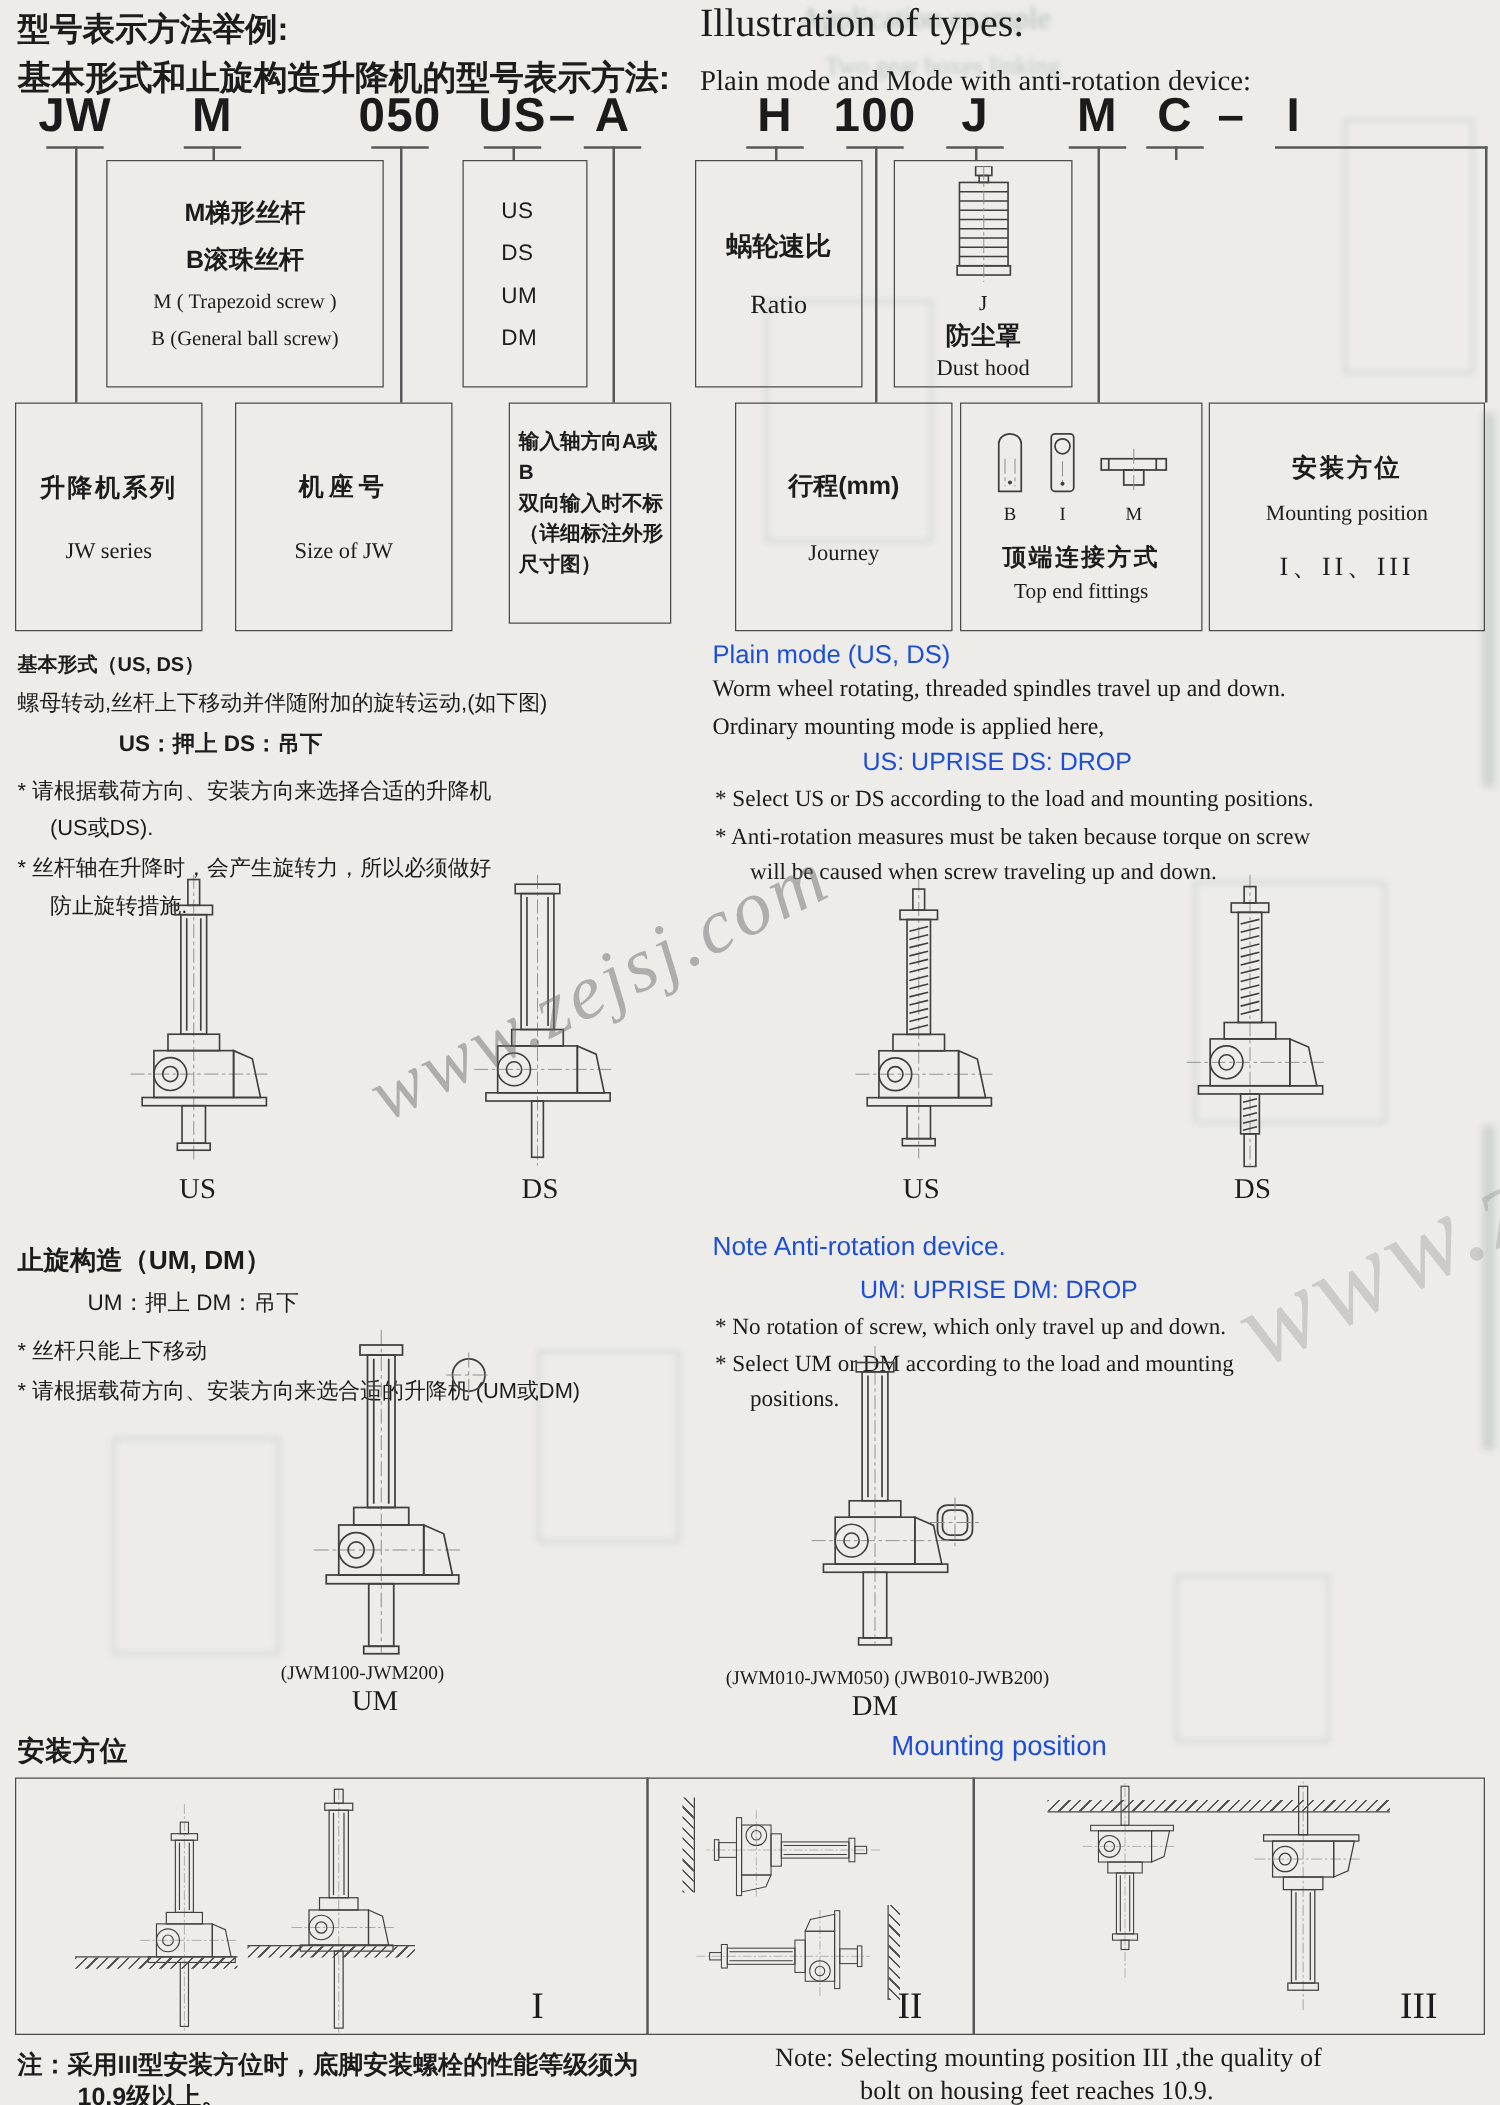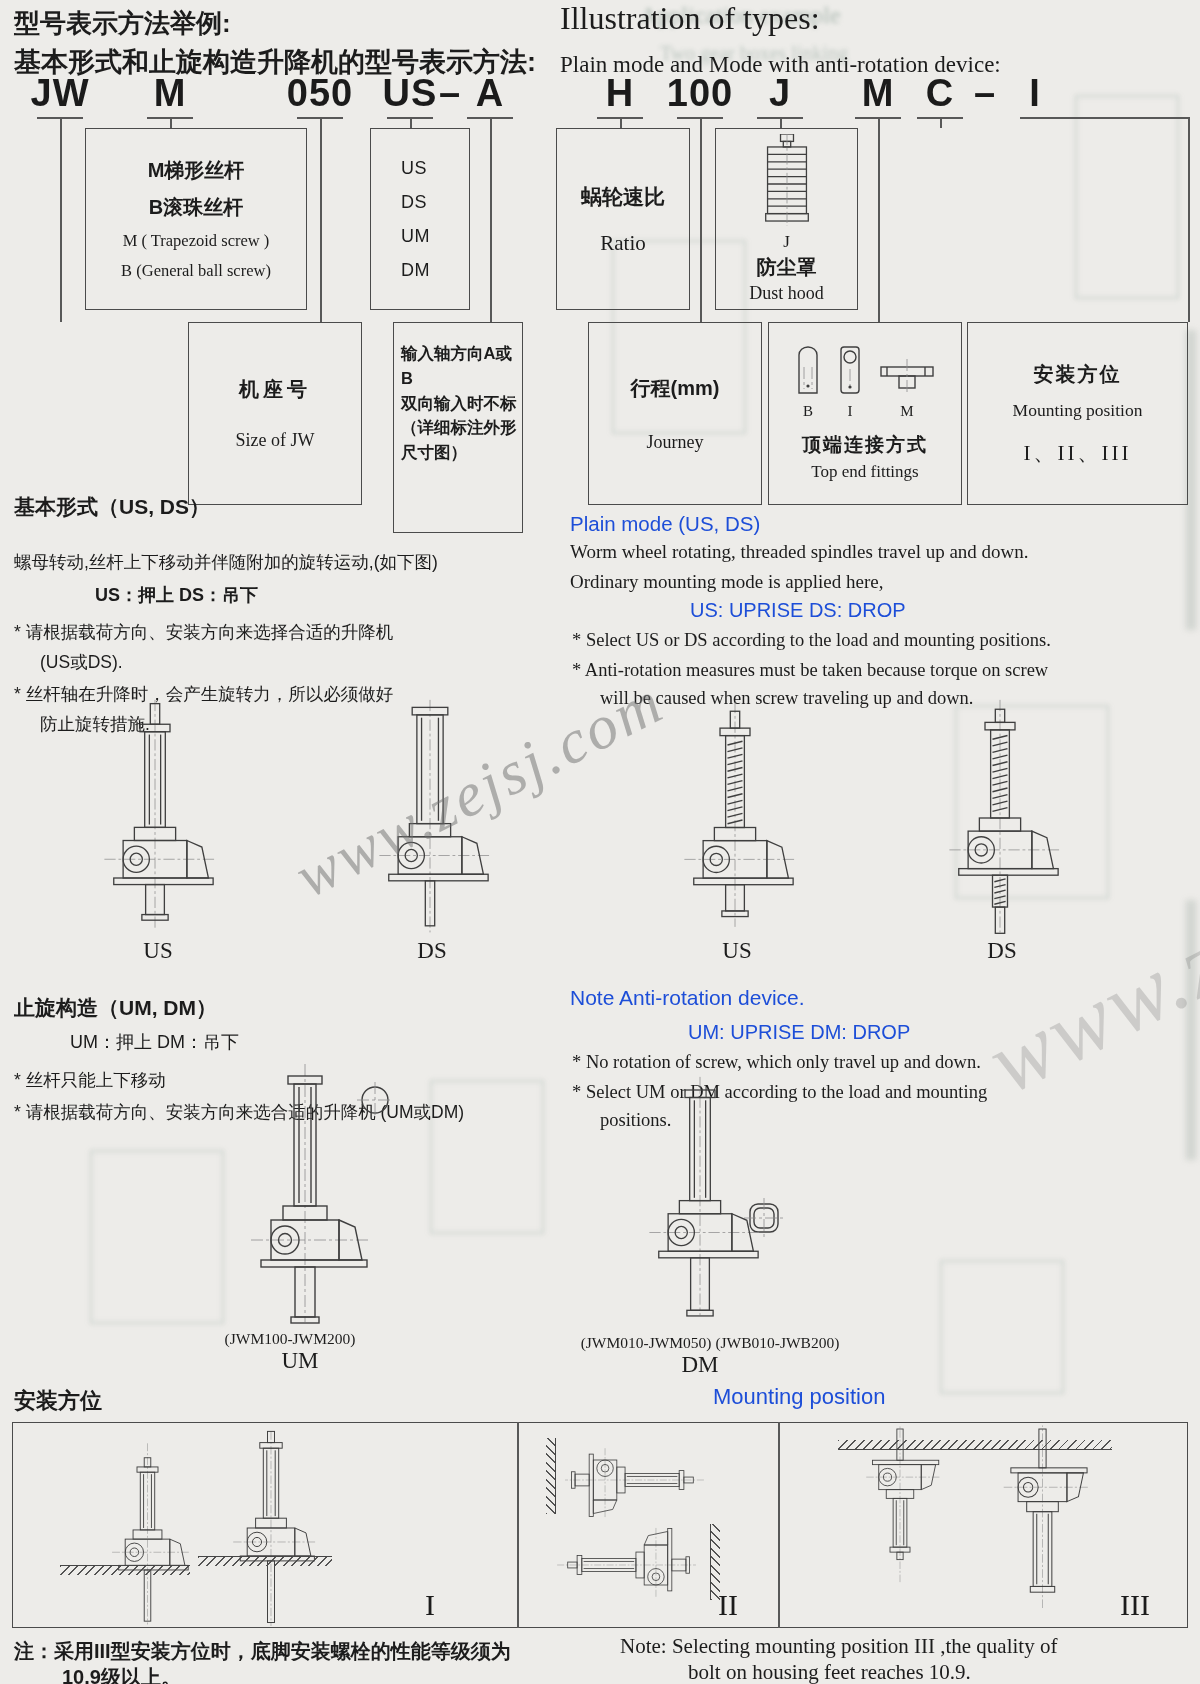--- a/index.html
+++ b/index.html
@@ -131,27 +131,31 @@
         <rect class="st" x="4" y="86" width="46" height="8"></rect>
         <line class="cl" x1="27" y1="0" x2="27" y2="100"></line>
       </svg>
     </span>
     <span class="serif" style="font-size:17px">J</span>
     <span class="zh-b" style="font-size:20px">防尘罩</span>
     <span class="serif" style="font-size:18px">Dust hood</span>
   </div>
 
 
+  <div class="box flexcol" style="left:12px;top:322px;width:150px;height:183px;justify-content:center;gap:26px">
+    <span class="zh-b" style="font-size:20px;letter-spacing:2px">升降机系列</span>
+    <span class="serif" style="font-size:18px">JW series</span>
+  </div>
 
   <div class="box flexcol" style="left:188px;top:322px;width:174px;height:183px;justify-content:center;gap:27px">
     <span class="zh-b" style="font-size:20px;letter-spacing:4px">机座号</span>
     <span class="serif" style="font-size:18px">Size of JW</span>
   </div>
 
-  <div class="box" style="left:393px;top:322px;width:130px;height:211px;padding:18px 0 0 7px">
+  <div class="box" style="left:407px;top:322px;width:130px;height:177px;padding:18px 0 0 7px">
     <div class="zh-b" style="font-size:16.5px;line-height:1.5">输入轴方向A或B</div>
     <div class="zh-b" style="font-size:16.5px;line-height:1.5">双向输入时不标</div>
     <div class="zh-b" style="font-size:16.5px;line-height:1.5">（详细标注外形</div>
     <div class="zh-b" style="font-size:16.5px;line-height:1.5">尺寸图）</div>
   </div>
 
   <div class="box flexcol" style="left:588px;top:322px;width:174px;height:183px;justify-content:center;gap:30px">
     <span class="zh-b" style="font-size:20px">行程(mm)</span>
     <span class="serif" style="font-size:18px">Journey</span>
   </div>
@@ -193,21 +197,21 @@
     <span class="zh-b" style="font-size:19px;margin-top:8px;letter-spacing:2px">顶端连接方式</span>
     <span class="serif" style="font-size:17px">Top end fittings</span>
   </div>
 
   <div class="box flexcol" style="left:967px;top:322px;width:221px;height:183px;justify-content:center;gap:12px">
     <span class="zh-b" style="font-size:20px;letter-spacing:2px">安装方位</span>
     <span class="serif" style="font-size:17.5px">Mounting position</span>
     <span class="serif" style="font-size:21px;letter-spacing:3px;margin-top:6px">I、II、III</span>
   </div>
 
-  <div class="abs zh-b" style="left:14px;top:493px;font-size:21px">基本形式（US, DS）</div>
+  <div class="abs zh-b" style="left:14px;top:522px;font-size:16px">基本形式（US, DS）</div>
   <div class="abs zh-b" style="left:14px;top:550px;font-size:17.5px;font-weight:400">螺母转动,丝杆上下移动并伴随附加的旋转运动,(如下图)</div>
   <div class="abs zh-b" style="left:95px;top:583px;font-size:18px;font-weight:700">US：押上    DS：吊下</div>
   <div class="abs zh-b" style="left:14px;top:620px;font-size:17.5px;font-weight:400">* 请根据载荷方向、安装方向来选择合适的升降机</div>
   <div class="abs zh-b" style="left:40px;top:650px;font-size:17.5px;font-weight:400">(US或DS).</div>
   <div class="abs zh-b" style="left:14px;top:682px;font-size:17.5px;font-weight:400">* 丝杆轴在升降时，会产生旋转力，所以必须做好</div>
   <div class="abs zh-b" style="left:40px;top:712px;font-size:17.5px;font-weight:400">防止旋转措施.</div>
 
   <div class="abs gothic" style="left:570px;top:512px;font-size:20.5px">Plain mode (US, DS)</div>
   <div class="abs serif" style="left:570px;top:541px;font-size:19px">Worm wheel rotating, threaded spindles travel up and down.</div>
   <div class="abs serif" style="left:570px;top:571px;font-size:19px">Ordinary mounting mode is applied here,</div>

